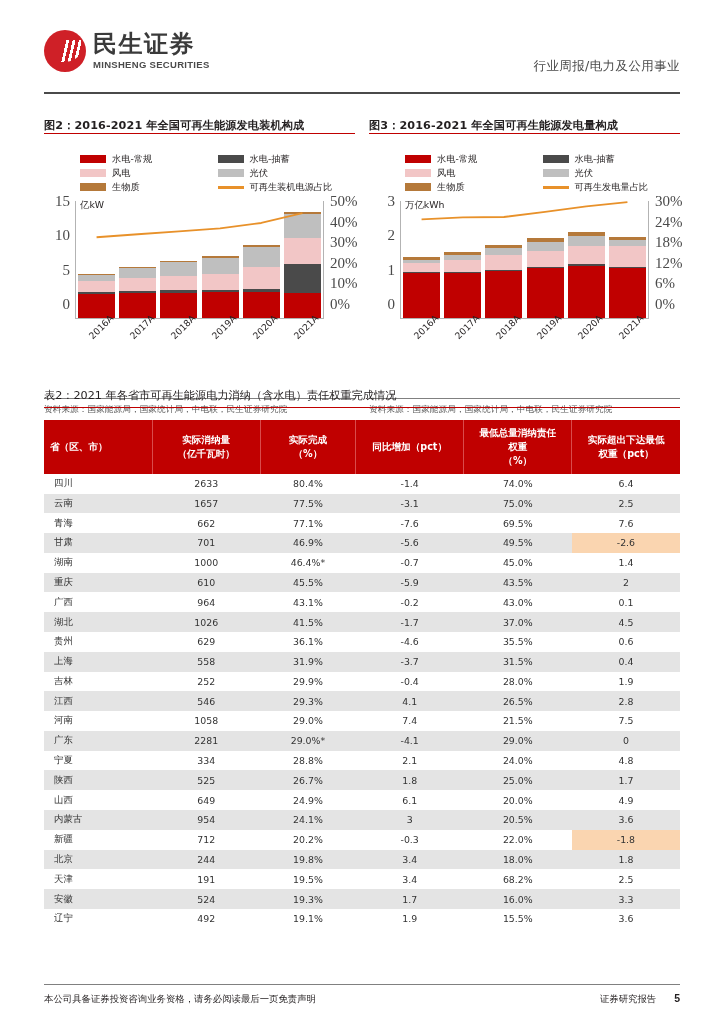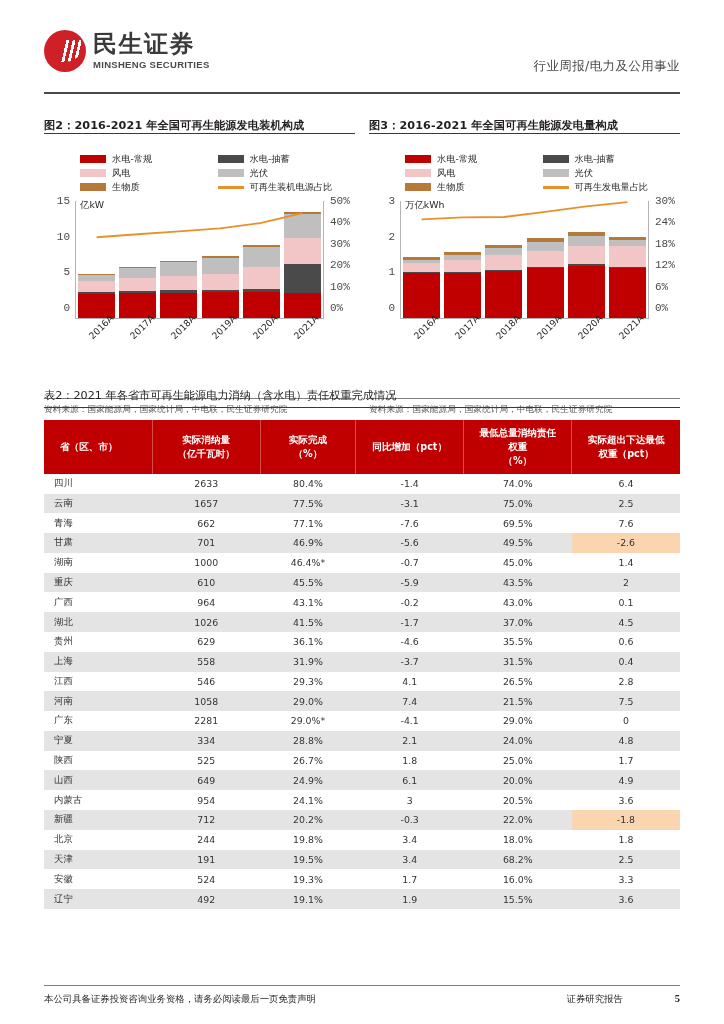--- a/index.html
+++ b/index.html
@@ -73,22 +73,22 @@
     position: absolute; left: 36px; top: -2px; font-size: 9.4px; color: #231f20;
     font-family: "DejaVu Sans", "Liberation Sans", sans-serif;
   }
   .y-axis, .y-axis-r {
     position: absolute; top: 0; bottom: 0; width: 30px;
     display: flex; flex-direction: column; justify-content: space-between;
   }
   .y-axis { left: 0; align-items: flex-end; }
   .y-axis-r { right: 0; align-items: flex-start; }
   .y-tick {
-    font-size: 11px; color: #4a4a4a; line-height: 1; transform: translateY(-50%);
-    font-family: Liberation Mono, monospace;
+    font-size: 15px; color: #4a4a4a; line-height: 1; transform: translateY(-50%);
+    font-family: Liberation Serif, serif;
   }
   .y-axis .y-tick { padding-right: 4px; }
   .y-axis-r .y-tick { padding-left: 5px; }
   .axis-line-l { position: absolute; left: 31px; top: 0; bottom: 0; width: 1px; background: #b3b3b3; }
   .axis-line-r { position: absolute; right: 31px; top: 0; bottom: 0; width: 1px; background: #b3b3b3; }
   .axis-line-x { position: absolute; left: 31px; right: 31px; bottom: 0; height: 1px; background: #b3b3b3; }
 
   .bars {
     position: absolute; left: 32px; right: 32px; top: 0; bottom: 1px;
     display: flex; justify-content: space-around; align-items: flex-end;
@@ -125,41 +125,41 @@
     font-family: "DejaVu Sans", "Liberation Sans", sans-serif;
   }
   table.data { width: 100%; border-collapse: collapse; margin-top: 12px; table-layout: fixed; }
   table.data thead th {
     background: #c00000; color: #ffffff; font-size: 9.6px; font-weight: 700;
     padding: 6px 3px; line-height: 1.45; text-align: center; vertical-align: middle;
     border-right: 1px solid #d94b4b;
     font-family: "DejaVu Sans", "Liberation Sans", sans-serif;
   }
   table.data thead th:last-child { border-right: none; }
-  table.data thead th.prov { text-align: left; padding-left: 16px; }
+  table.data thead th.prov { text-align: left; padding-left: 6px; }
   table.data tbody td {
     font-size: 9.4px; color: #333333; padding: 3.4px 3px; text-align: center;
     font-family: "DejaVu Sans", "Liberation Sans", sans-serif;
   }
   table.data tbody td.prov { text-align: left; padding-left: 10px; }
   table.data tbody tr:nth-child(even) { background: #e4e4e4; }
   table.data tbody tr:nth-child(odd) { background: #ffffff; }
   td.hl { background: #fad5b0 !important; }
 
   
   .page-footer { position: absolute; left: 44px; bottom: 18px; width: 636px; }
   .footer-rule { height: 1.3px; background: #808080; }
   .footer-row { display: flex; align-items: baseline; padding-top: 7px; }
   .footer-left {
     font-size: 9.4px; color: #231f20;
     font-family: "DejaVu Sans", "Liberation Sans", sans-serif;
   }
   .footer-right {
-    margin-left: auto; display: flex; align-items: baseline; gap: 52px;
-    font-family: Liberation Serif, serif;
+    margin-left: auto; display: flex; align-items: baseline; gap: 18px;
+    font-family: Liberation Sans, sans-serif;
     justify-content: flex-end;
   }
   .footer-label { font-size: 9.4px; color: #231f20; }
   .footer-page { font-size: 10.5px; font-weight: 700; color: #231f20; }
 </style>
 </head>
 <body>
 
 <div class="page-header">
   <div class="logo-wrap">
@@ -520,20 +520,28 @@
         </tr>
         <tr>
           <td class="prov">上海</td>
           <td>558</td>
           <td>31.9%</td>
           <td>-3.7</td>
           <td>31.5%</td>
           <td>0.4</td>
         </tr>
         <tr>
+          <td class="prov">吉林</td>
+          <td>252</td>
+          <td>29.9%</td>
+          <td>-0.4</td>
+          <td>28.0%</td>
+          <td>1.9</td>
+        </tr>
+        <tr>
           <td class="prov">江西</td>
           <td>546</td>
           <td>29.3%</td>
           <td>4.1</td>
           <td>26.5%</td>
           <td>2.8</td>
         </tr>
         <tr>
           <td class="prov">河南</td>
           <td>1058</td>

